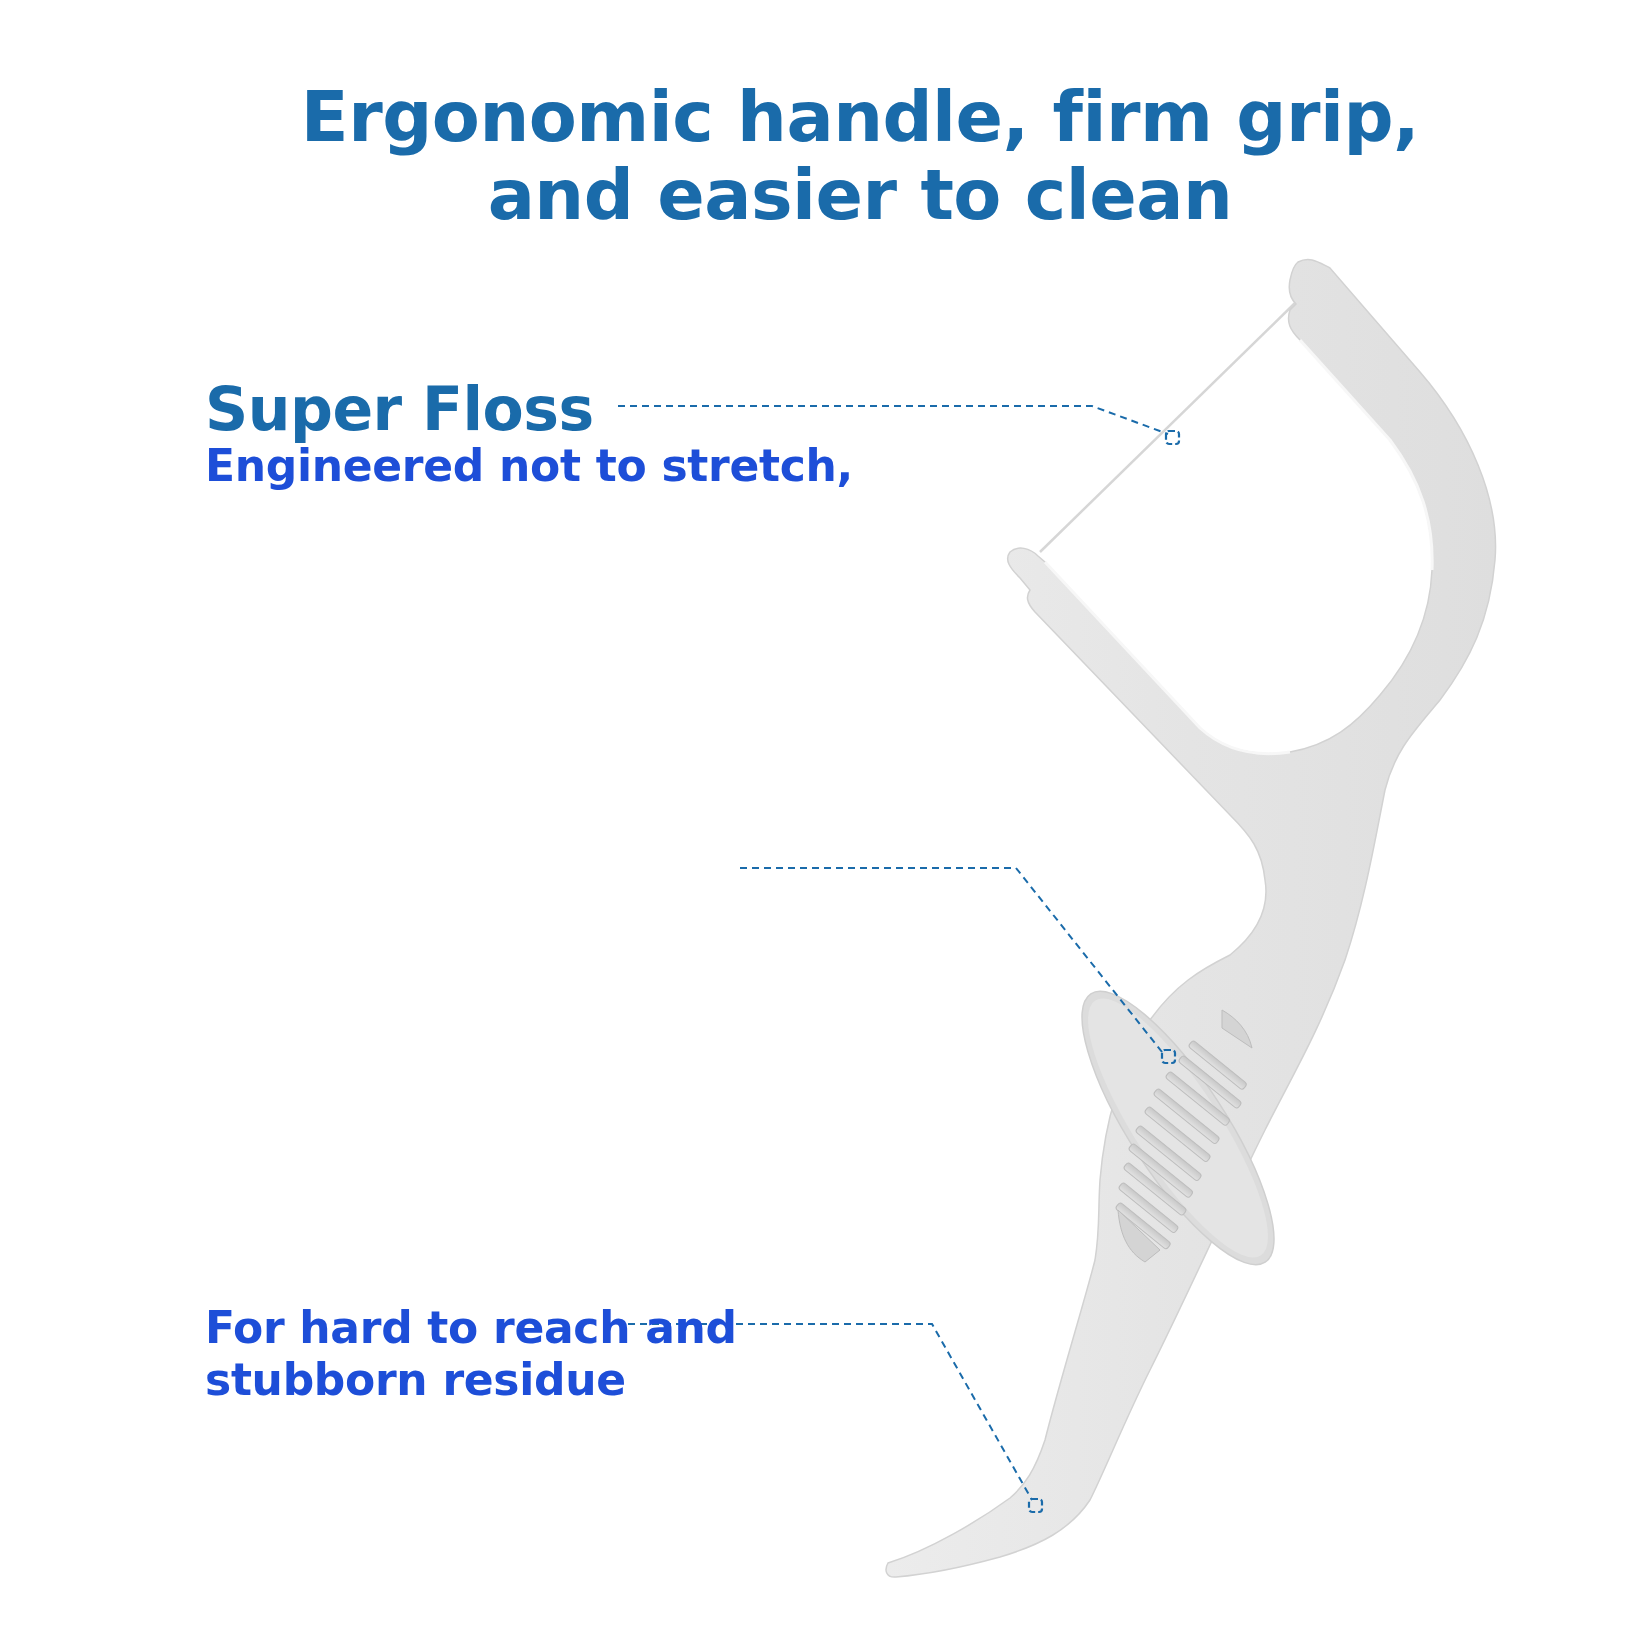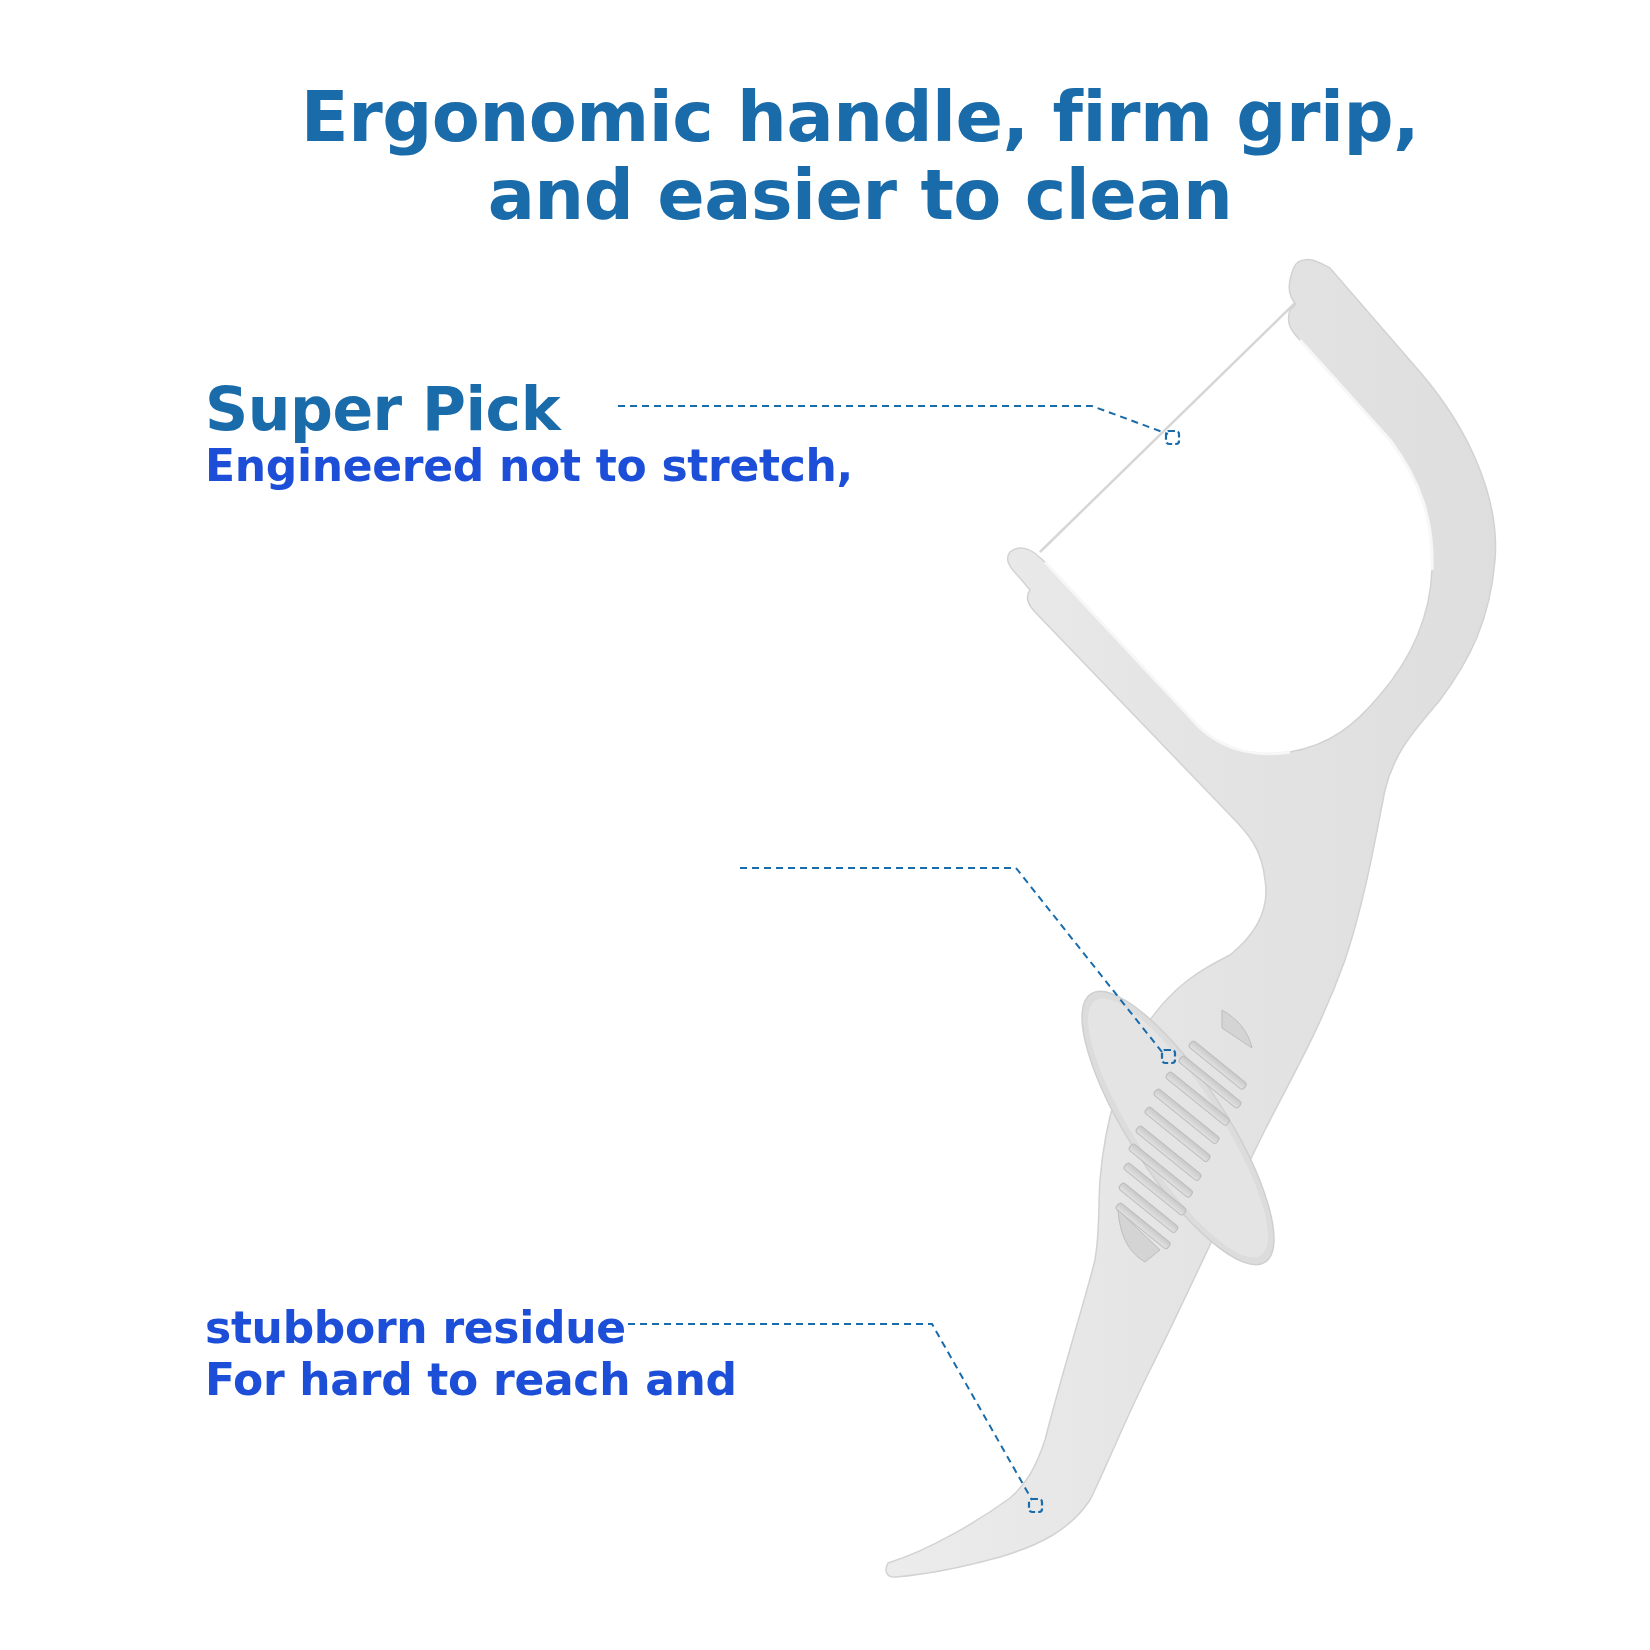--- a/index.html
+++ b/index.html
@@ -108,27 +108,27 @@
     <polyline points="628,1324 932,1324 1032,1500"></polyline>
   </g>
   <g fill="none" stroke="#1a6baa" stroke-width="2.2" stroke-dasharray="6,3">
     <rect x="1166" y="431" width="13" height="13" rx="3"></rect>
     <rect x="1162" y="1050" width="13" height="13" rx="3"></rect>
     <rect x="1029" y="1499" width="13" height="13" rx="3"></rect>
   </g>
 </svg>
 
 <div class="feature" id="f1">
-  <div class="title">Super Pick</div>
+  <div class="title">Super Floss</div>
   <div class="desc">
     <span>Engineered not to stretch,</span>
   </div>
 </div>
 
 <div class="feature" id="f2">
 </div>
 
 <div class="feature" id="f3">
   <div class="desc">
+    <span>For hard to reach and</span>
     <span>stubborn residue</span>
-    <span>For hard to reach and</span>
   </div>
 </div>
 
 </body></html>

